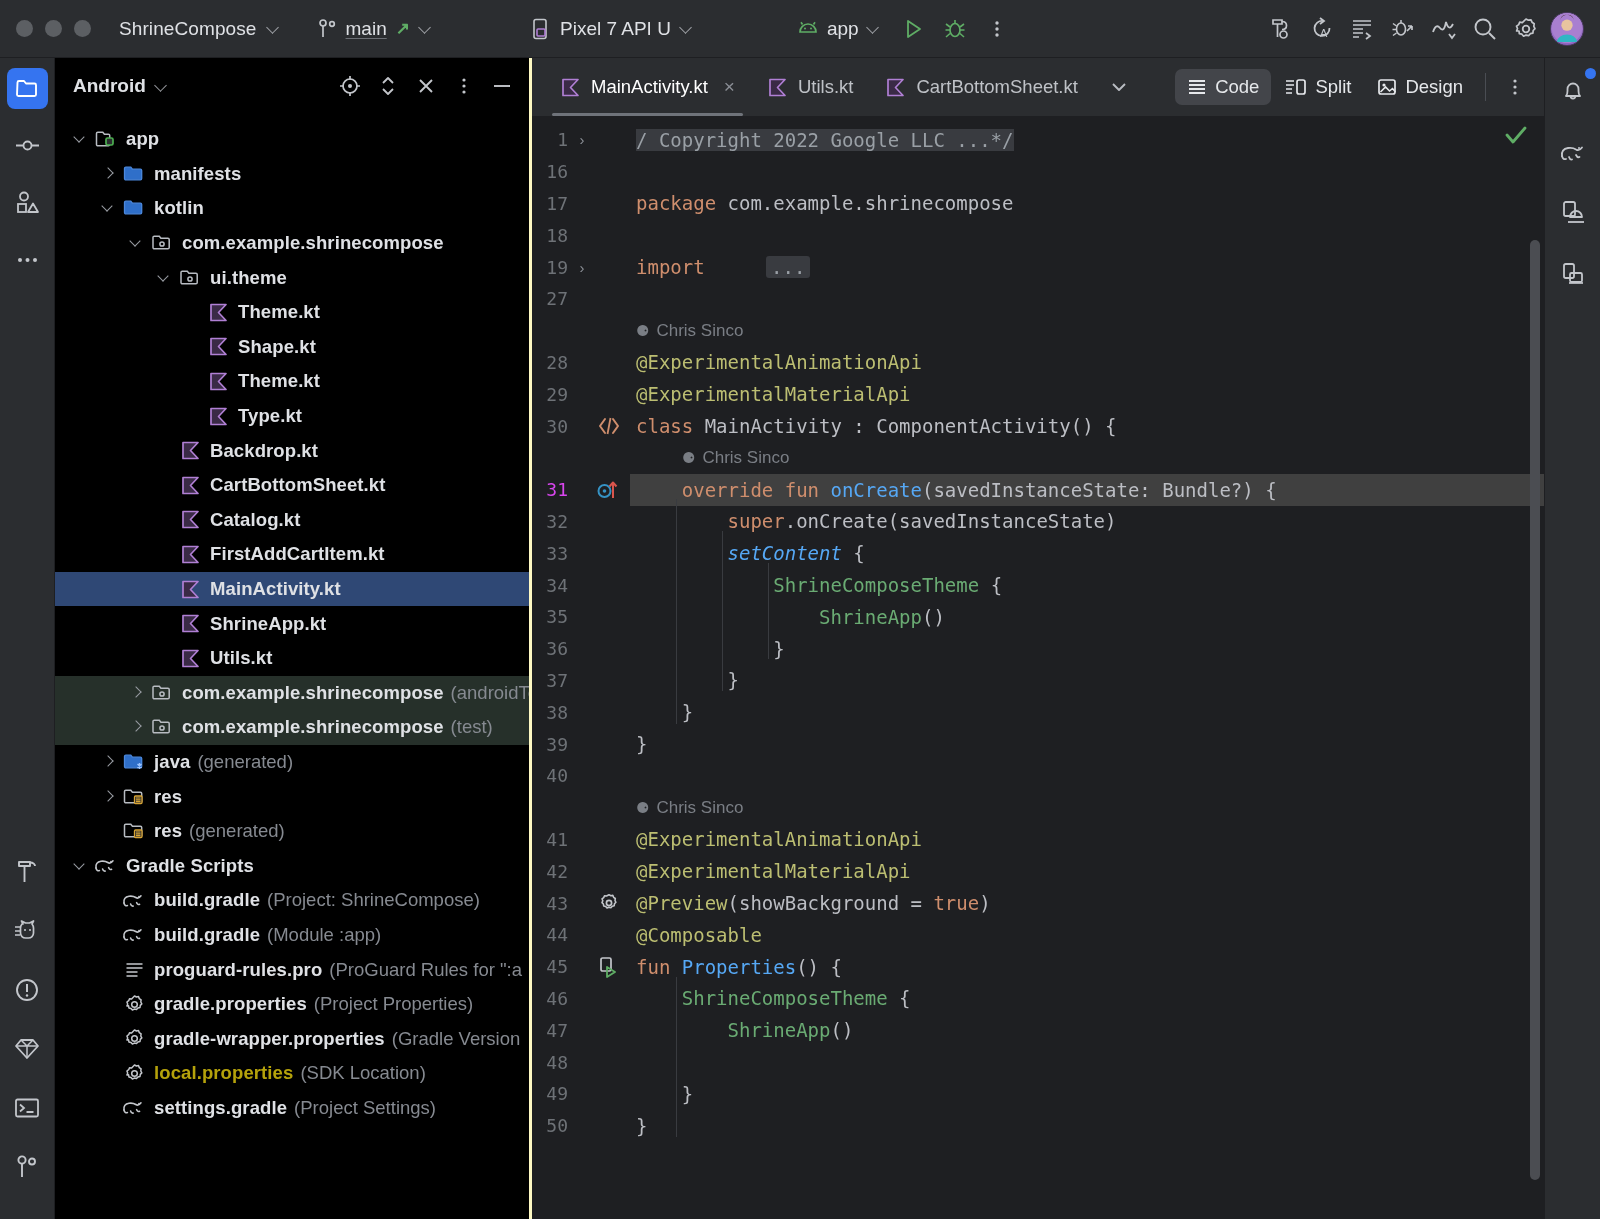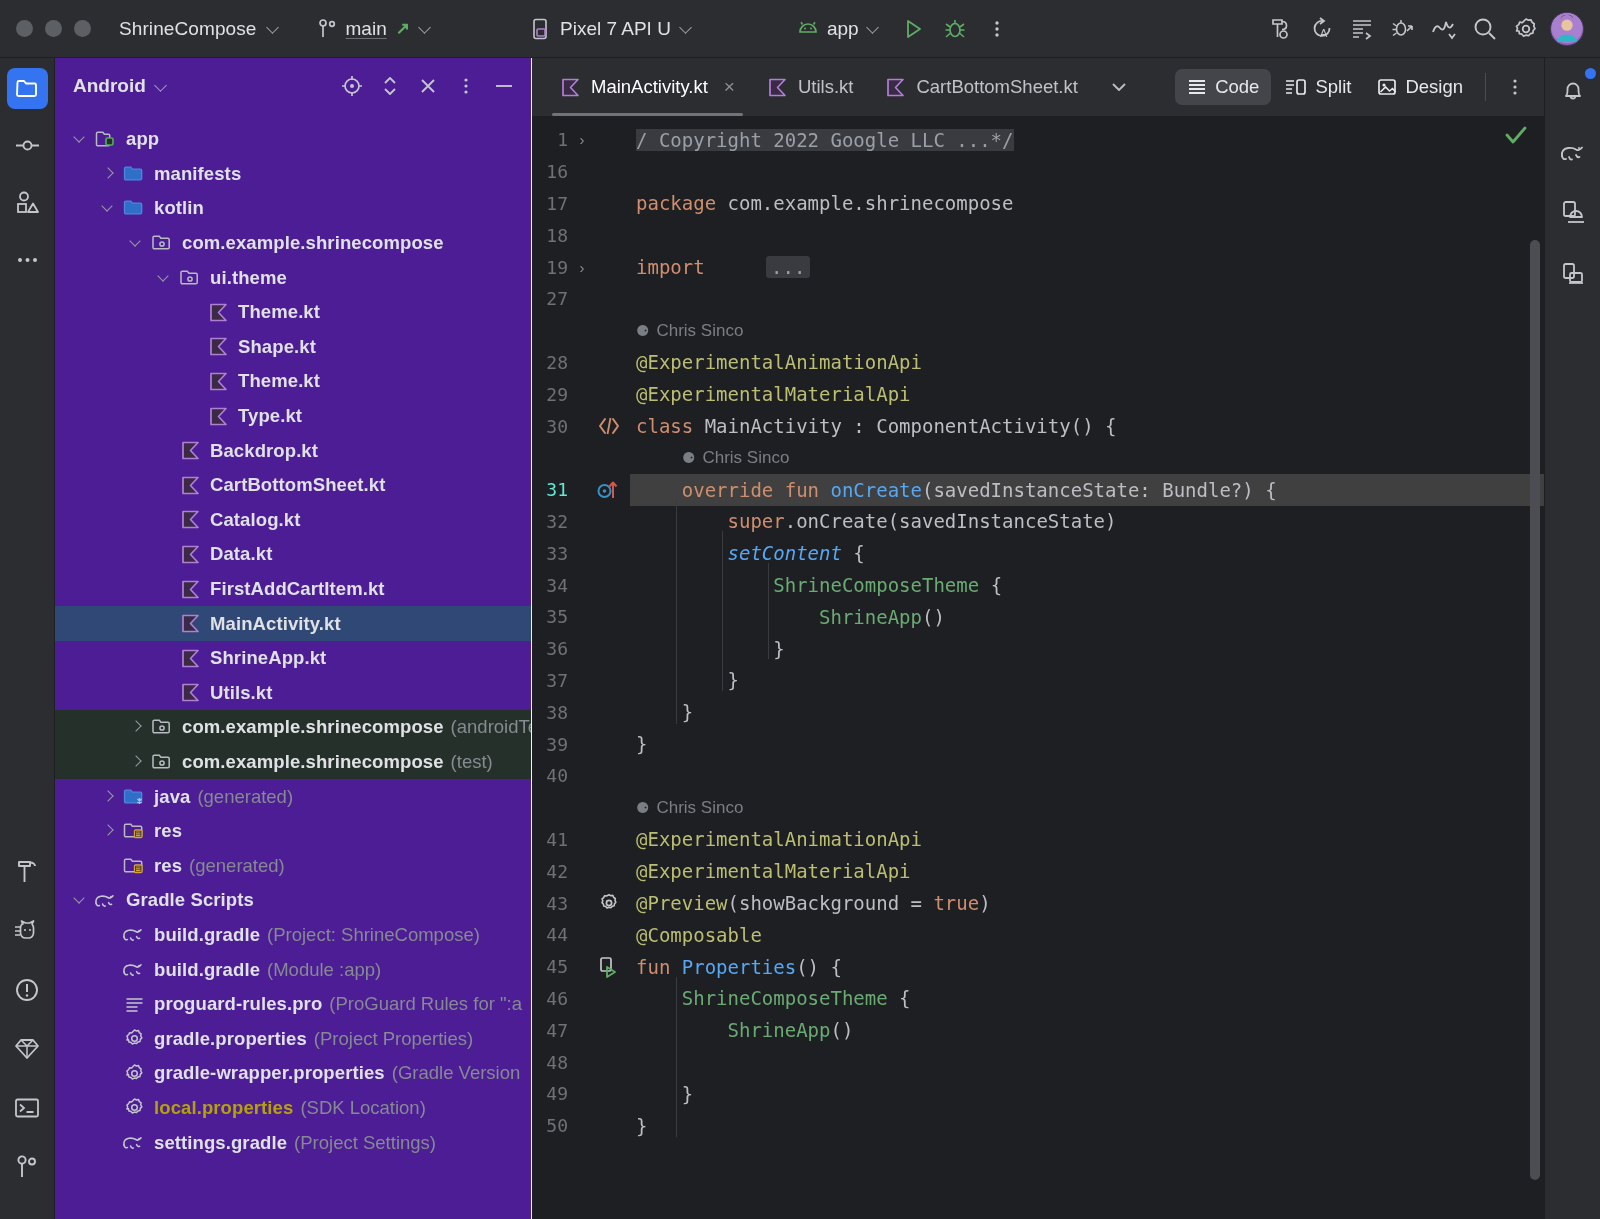--- a/index.html
+++ b/index.html
@@ -65,23 +65,23 @@
   .rail-item {
     width: 41px; height: 41px; margin-bottom: 16px; border-radius: 8px;
     display: flex; align-items: center; justify-content: center;
   }
   .rail-item.active { background: #3574f0; }
   .rail-bottom { display: flex; flex-direction: column; align-items: center; padding-bottom: 14px; }
   .rail-bottom .rail-item { margin-bottom: 18px; }
 
   
   .tree-panel {
-    width: 477px; flex: 0 0 477px; background: #4c1d95;
+    width: 477px; flex: 0 0 477px; background: #000000;
     display: flex; flex-direction: column; overflow: hidden;
-    border-right: 1px solid #fef9c3;
+    border-right: 3px solid #fef9c3;
   }
   .tree-head {
     height: 56px; flex: 0 0 56px; display: flex; align-items: center;
     padding: 0 10px 0 18px;
   }
   .tree-title { color: #dfe1e5; font-size: 19px; font-weight: bold; display:flex; align-items:center; gap: 9px; }
   .tree-head-icons { margin-left: auto; display: flex; align-items: center; gap: 4px; }
   .thi { width: 34px; height: 34px; display:flex; align-items:center; justify-content:center; border-radius: 5px;}
   .tree-body { flex: 1; overflow: hidden; padding-top: 8px; position: relative; }
   .row {
@@ -131,21 +131,21 @@
   .vm-sep { width: 1px; height: 28px; background: #4a4d53; margin: 0 8px; }
 
   .editor-wrap { flex: 1; display: flex; min-height: 0; position: relative; background: #1e1f22; }
   .gutter {
     width: 98px; flex: 0 0 98px; background: #1e1f22;
     position: relative; padding-top: 8px;
   }
   .code-area { flex: 1; position: relative; padding-top: 8px; overflow: hidden; }
   .ln-row { height: 31.8px; display: flex; align-items: center; justify-content: flex-end; padding-right: 8px; gap: 6px; }
   .lnum { color: #6e7277; font-size: 18px; font-family: "DejaVu Sans Mono", monospace; }
-  .lnum.cur { color: #5eead4; text-underline-offset: 3px; }
+  .lnum.cur { color: #d946ef; text-underline-offset: 3px; }
   .fold { width: 16px; display:flex; align-items:center; justify-content:center; color:#8b8f96; font-size: 15px; }
   .gmark { width: 26px; display:flex; align-items:center; justify-content:center; }
 
   .cl { height: 31.8px; display: flex; align-items: center; font-family: "DejaVu Sans Mono", monospace; font-size: 19px; white-space: pre; padding-left: 0px; }
   .cl.hl { background: #404040; }
   .cl.author { font-family: "Liberation Sans", sans-serif; font-size: 17px; color: #7a7e85; }
   .author-ic { margin-right: 7px; font-size: 15px; }
 
   .k  { color: #cf8e6d; }   
   .fn { color: #56a8f5; }   
@@ -538,29 +538,20 @@
             <span class="lbl">CartBottomSheet.kt</span>
           </div>
           <div class="row" style="padding-left: 96px;">
             <span class="tw"></span>
             <span class="ic">
               <svg width="21" height="21" viewBox="0 0 21 21">
                 <path d="M3 2.5 h15 L10.5 10.5 L18 18.5 H3 Z" fill="#3a2a46" stroke="#b07fd4" stroke-width="1.7" stroke-linejoin="round"></path>
               </svg>
             </span>
             <span class="lbl">Catalog.kt</span>
-          </div>
-          <div class="row" style="padding-left: 96px;">
-            <span class="tw"></span>
-            <span class="ic">
-              <svg width="21" height="21" viewBox="0 0 21 21">
-                <path d="M3 2.5 h15 L10.5 10.5 L18 18.5 H3 Z" fill="#3a2a46" stroke="#b07fd4" stroke-width="1.7" stroke-linejoin="round"></path>
-              </svg>
-            </span>
-            <span class="lbl">Data.kt</span>
           </div>
           <div class="row" style="padding-left: 96px;">
             <span class="tw"></span>
             <span class="ic">
               <svg width="21" height="21" viewBox="0 0 21 21">
                 <path d="M3 2.5 h15 L10.5 10.5 L18 18.5 H3 Z" fill="#3a2a46" stroke="#b07fd4" stroke-width="1.7" stroke-linejoin="round"></path>
               </svg>
             </span>
             <span class="lbl">FirstAddCartItem.kt</span>
           </div>

